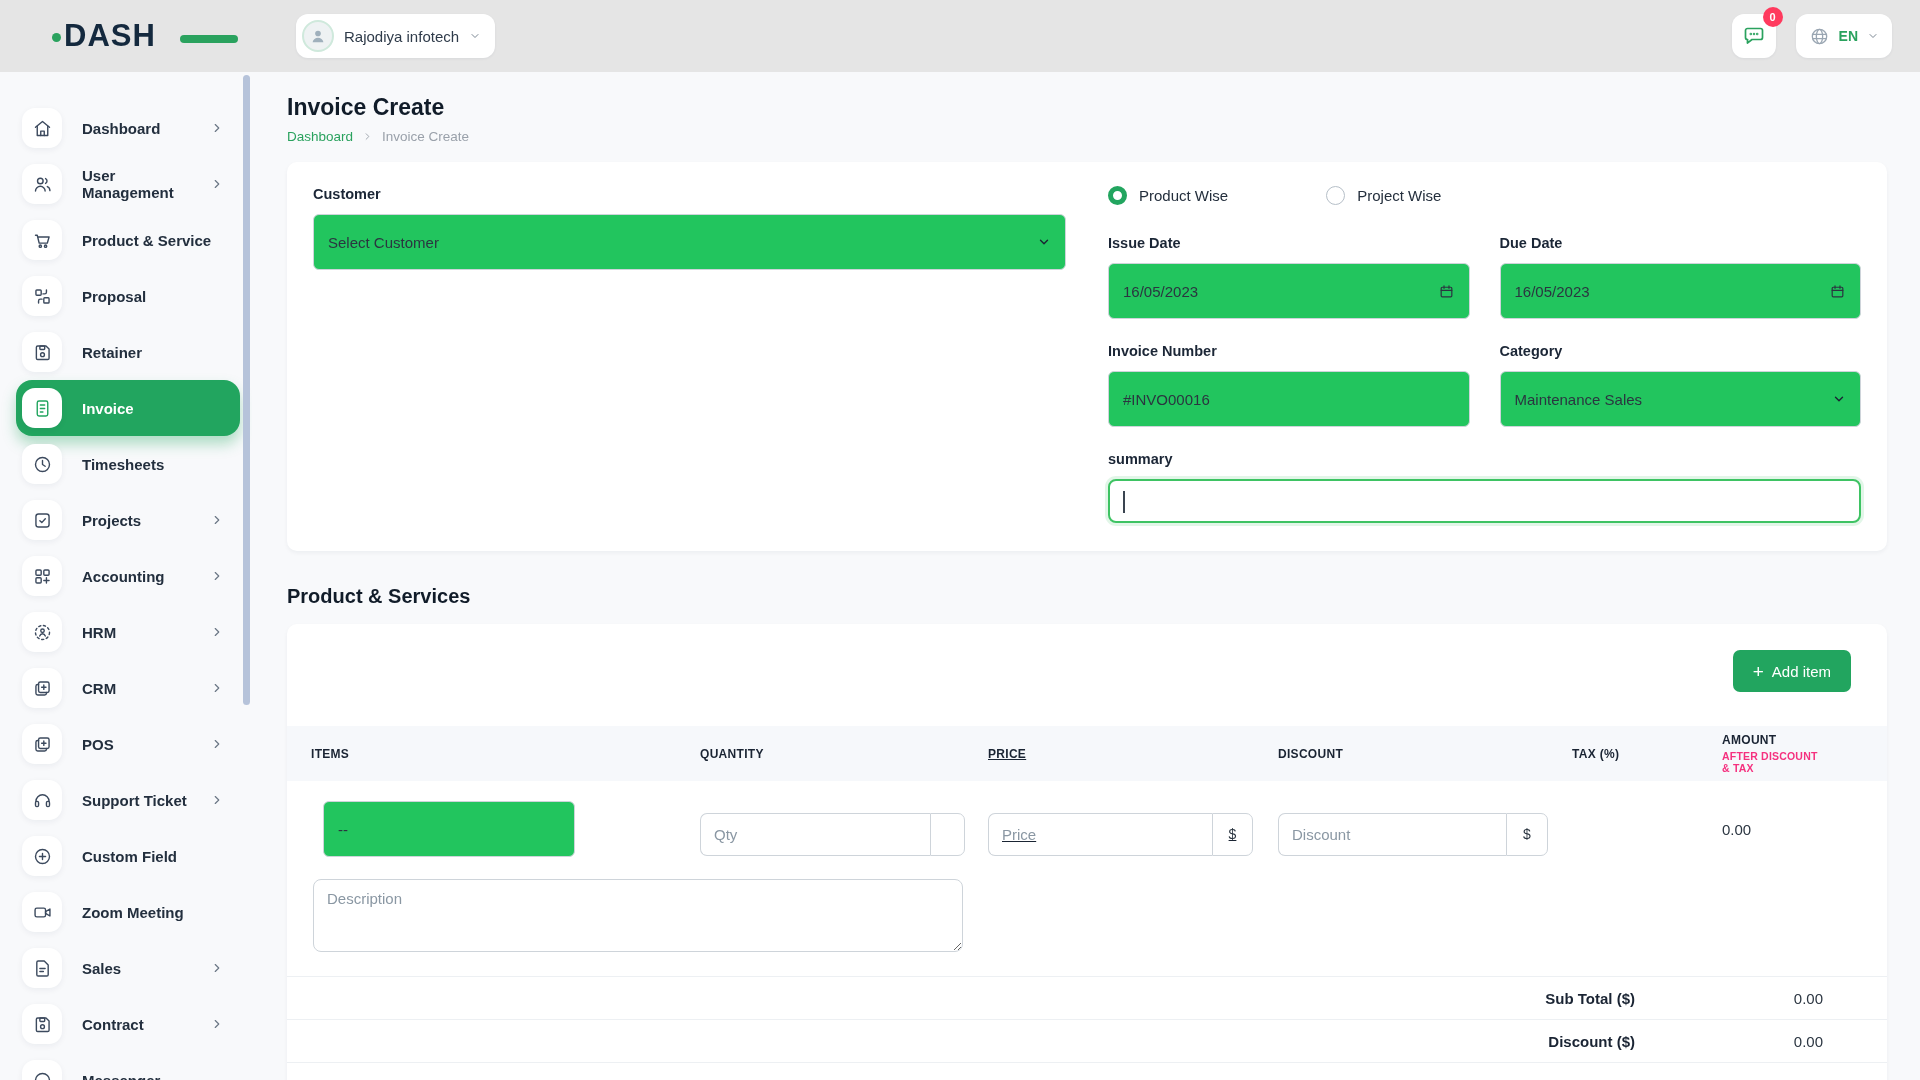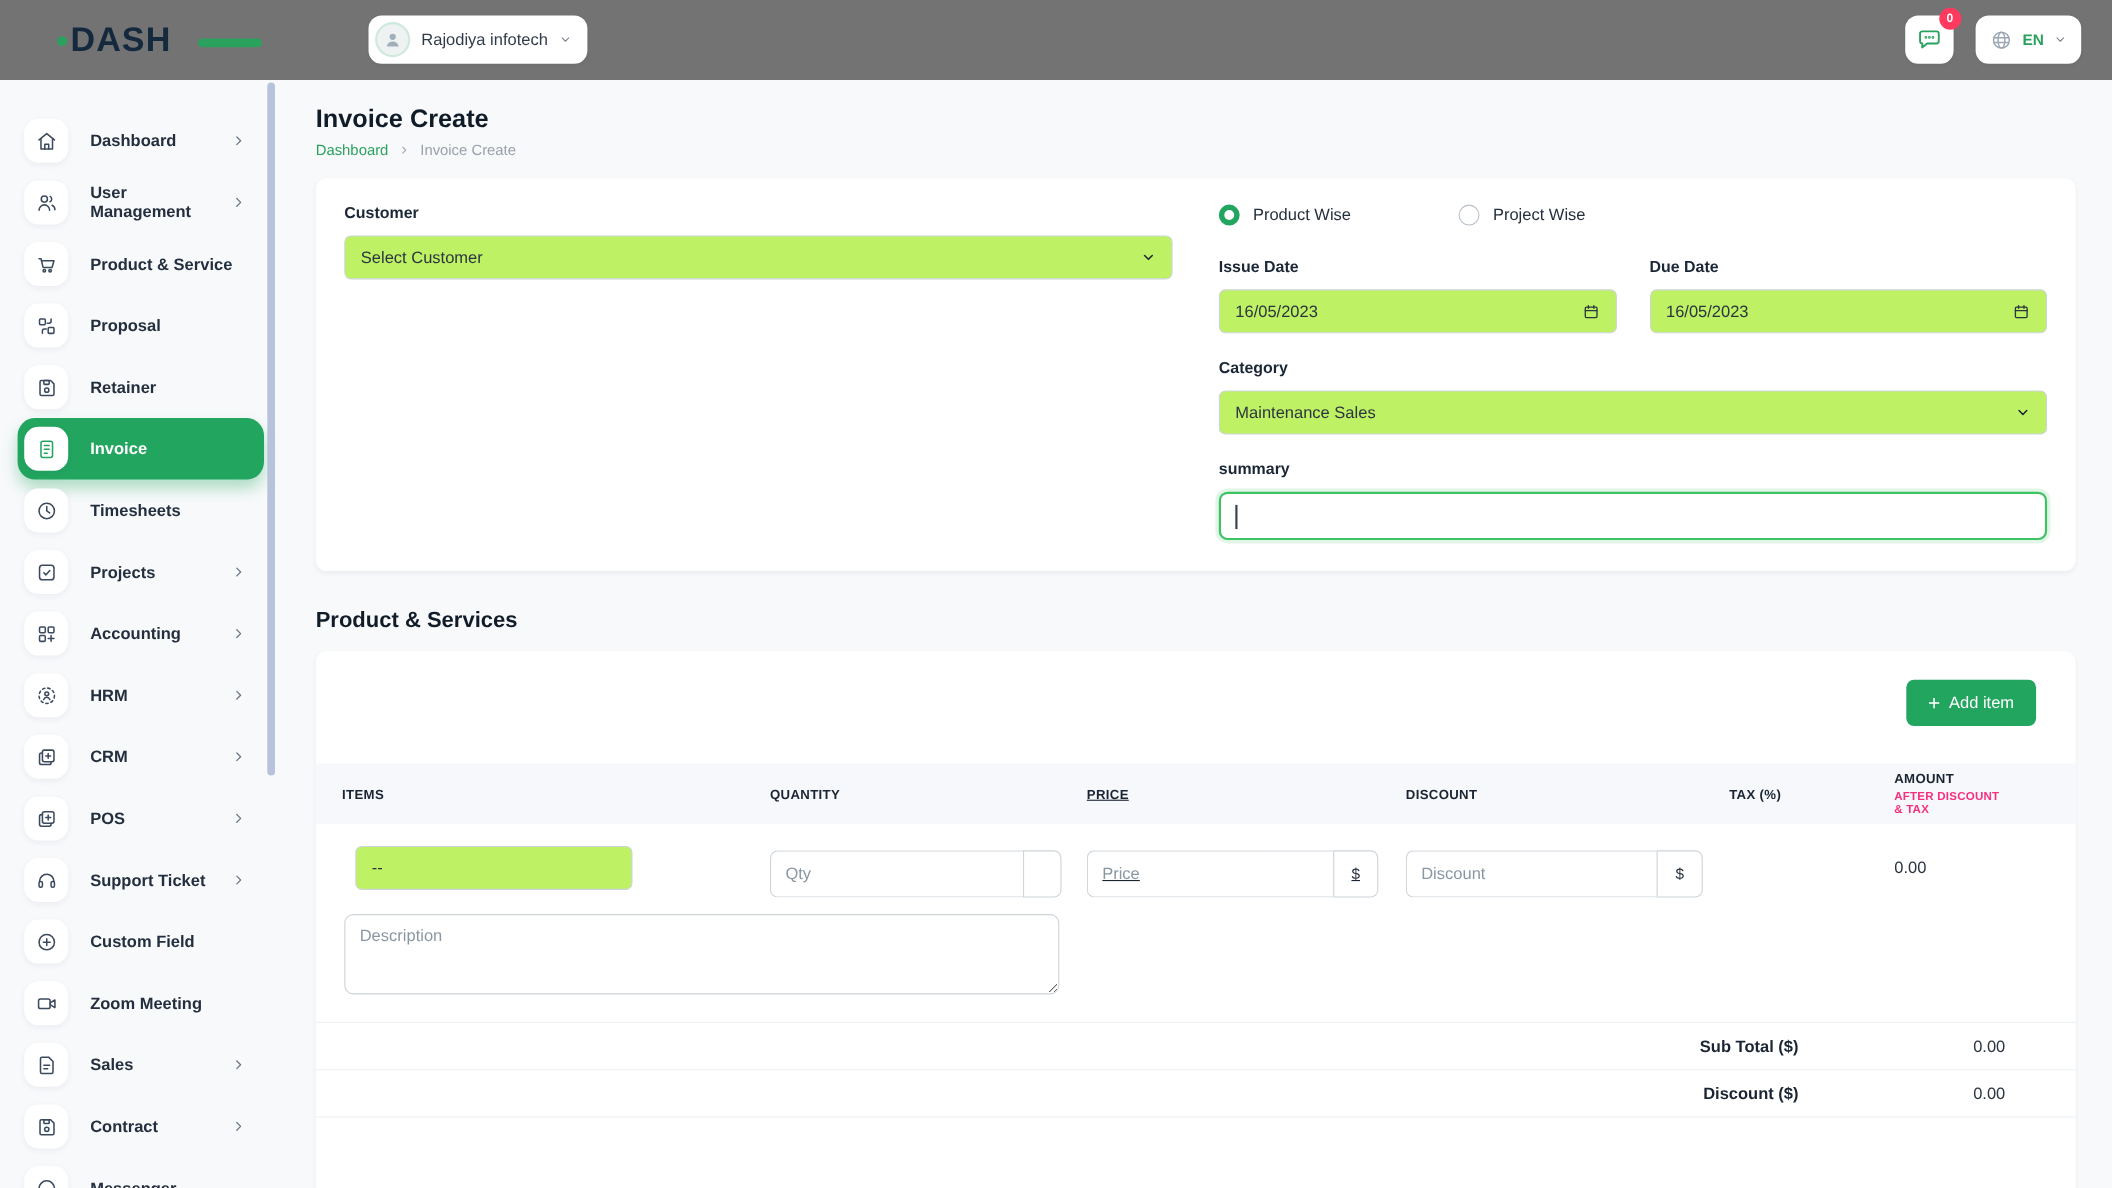--- a/index.html
+++ b/index.html
@@ -2,21 +2,21 @@
 <html><head>
 <meta charset="utf-8">
 <style>
   * { margin:0; padding:0; box-sizing:border-box; }
   html,body { width:1920px; height:1080px; overflow:hidden;
     font-family:"Liberation Sans","DejaVu Sans",sans-serif;
     background:#f8f9fb; color:#1a2433; }
 
   
   .topbar { position:fixed; top:0; left:0; width:1920px; height:72px;
-    display:flex; align-items:center; z-index:20; background:#737373;gap:39px; }
+    display:flex; align-items:center; z-index:20; background:#e5e5e5; }
   .logo { margin-left:64px; width:132px; position:relative; display:flex; align-items:center; }
   .logo-dot { position:absolute; left:-12px; top:15px; width:9px; height:9px; border-radius:50%; background:#2aa25e; }
   .logo-text { font-size:31px; font-weight:800; letter-spacing:1px; color:#14293e; font-style:normal; }
   .logo-bar { position:absolute; right:-42px; top:17px; width:58px; height:8px; border-radius:4px; background:#2aa25e; }
   .company-chip { margin-left:100px; height:44px; background:#fff; border-radius:12px;
     display:flex; align-items:center; gap:10px; padding:0 14px 0 6px;
     box-shadow:0 1px 3px rgba(20,40,60,.06); cursor:pointer; }
   .avatar { width:32px; height:32px; border-radius:50%; background:#eef2f3; border:2px solid #cfe9dc;
     display:flex; align-items:center; justify-content:center; }
   .avatar svg { width:20px; height:20px; fill:#9fb0bc; }
@@ -54,21 +54,21 @@
   .page-title { font-size:23px; font-weight:700; color:#111c29; }
   .breadcrumb { margin-top:8px; display:flex; align-items:center; gap:9px; font-size:13.5px; }
   .bc-link { color:#2aa25e; cursor:pointer; }
   .bc-sep { width:11px; height:11px; stroke:#9aa1aa; stroke-width:2; fill:none; stroke-linecap:round; stroke-linejoin:round; }
   .bc-current { color:#9aa1aa; }
 
   .card { background:#fff; border-radius:10px; box-shadow:0 2px 4px rgba(15,34,58,.05); }
   .card-form { margin-top:18px; padding:24px 26px 28px; display:flex; gap:42px; }
   .fcol { flex:1 1 0; min-width:0; }
   .flabel { font-size:14.5px; font-weight:600; color:#1b2636; margin-bottom:12px; }
-  .control { height:40px; border:1px solid #ced4da; border-radius:6px; background:#bef264;
+  .control { height:56px; border:1px solid #ced4da; border-radius:6px; background:#22c55e;
     display:flex; align-items:center; padding:0 14px; font-size:15px; color:#2b3540; position:relative; cursor:pointer; }
   .control .val { flex:1; overflow:hidden; white-space:nowrap; }
   .sel-chev { width:14px; height:14px; stroke:#1a2433; stroke-width:2.4; fill:none; stroke-linecap:round; stroke-linejoin:round; }
   .cal-icon { width:17px; height:17px; stroke:#2b3540; stroke-width:1.7; fill:none; stroke-linecap:round; stroke-linejoin:round; }
   .radio-row { display:flex; align-items:center; gap:0; margin-bottom:30px; }
   .radio-opt { display:flex; align-items:center; gap:12px; cursor:pointer; }
   .radio-opt + .radio-opt { margin-left:98px; }
   .radio-dot { width:19px; height:19px; border-radius:50%; background:#fff; flex:none; }
   .radio-dot.on { border:5.5px solid #22a55f; }
   .radio-dot.off { border:1.5px solid #b6bfc8; }
@@ -453,20 +453,26 @@
             <svg class="cal-icon" viewBox="0 0 24 24">
                 <rect x="4.5" y="6" width="15" height="13.5" rx="1.5"></rect>
                 <path d="M8.5 4v3.5M15.5 4v3.5M4.5 10.5h15"></path>
               </svg>
           </div>
         </div>
       </div>
 
       <div class="two-col mt24">
         <div class="fcol2">
+          <div class="flabel">Invoice Number</div>
+          <div class="control">
+            <span class="val">#INVO00016</span>
+          </div>
+        </div>
+        <div class="fcol2">
           <div class="flabel">Category</div>
           <div class="control">
             <span class="val">Maintenance Sales</span>
             <svg class="sel-chev" viewBox="0 0 24 24">
                 <path d="M6 9l6 6 6-6"></path>
               </svg>
           </div>
         </div>
       </div>
 

